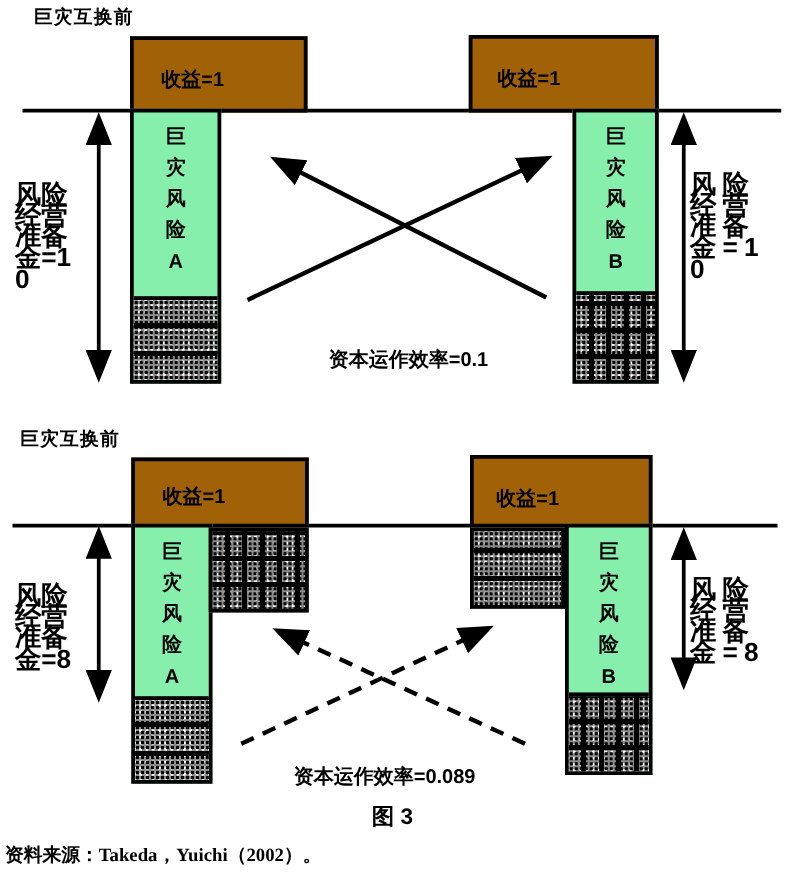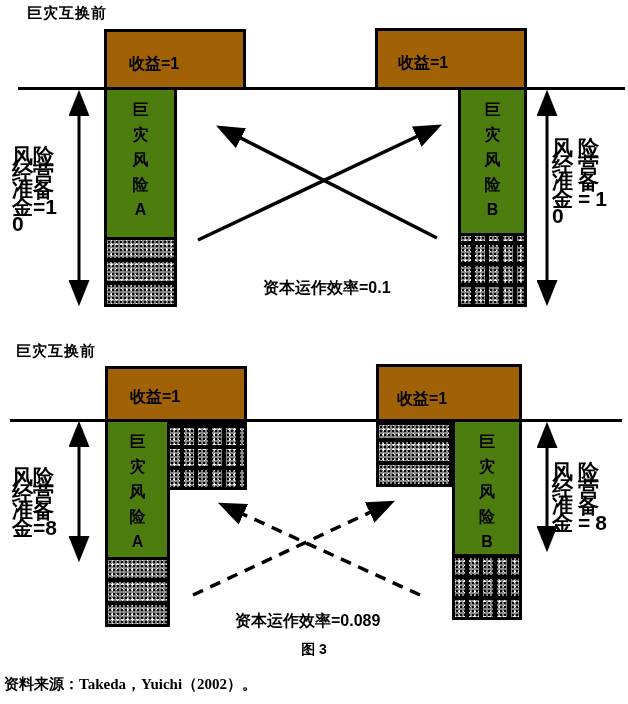--- a/index.html
+++ b/index.html
@@ -5,21 +5,21 @@
   html,body{margin:0;padding:0;background:#fff;}
   #figure{
     position:relative;width:628px;height:704px;background:#fff;
     font-family:"Liberation Sans",sans-serif;color:#000;overflow:hidden;
   }
   .abs{position:absolute;}
   .sec-label{font-size:15px;font-weight:bold;letter-spacing:1px;}
   .gline{position:absolute;height:3px;background:#000;}
   .revbox{position:absolute;border:3px solid #000;background:#a16207;box-sizing:border-box;z-index:2;}
   .revbox span{font-size:16px;font-weight:bold;}
-  .riskcol{position:absolute;border:3px solid #000;background:#4d7c0f;box-sizing:border-box;
+  .riskcol{position:absolute;border:3px solid #000;background:#86efac;box-sizing:border-box;
     display:flex;flex-direction:column;z-index:2;}
   .vtext{width:18px;margin:7px auto 0;font-size:16px;font-weight:bold;line-height:25px;
     word-break:break-all;text-align:center;flex:1;}
   .hatch{box-sizing:border-box;border-top:3px solid #000;}
   .hatch-a{
     background-color:#8a8a8a;
     background-image:
       repeating-linear-gradient(0deg, transparent 0, transparent 19px, #000 19px, #000 23px),
       radial-gradient(circle, #000 1.2px, transparent 1.6px),
       radial-gradient(circle, #fff 1px, transparent 1.4px);
@@ -36,21 +36,21 @@
     background-size:auto,auto,4px 4px,5px 5px;
     background-position:0 0,0 0,0 0,2px 2px;
   }
   .swapblock{position:absolute;border:3px solid #000;box-sizing:border-box;z-index:2;}
   .reserve-label{position:absolute;font-size:21px;font-weight:bold;line-height:17px;
     word-break:break-all;z-index:3;}
   .reserve-right{letter-spacing:5px;}
   .eff-label{position:absolute;font-size:16px;font-weight:bold;z-index:3;white-space:nowrap;margin-top:10px;}
   svg.arrow{position:absolute;z-index:3;overflow:visible;}
   .caption{position:absolute;left:0;width:100%;display:flex;justify-content:center;gap:16px;
-    font-size:14px;font-weight:bold;align-items:center;}
+    font-size:18px;font-weight:bold;align-items:center;}
   .source{position:absolute;font-family:"Liberation Serif",serif;font-size:15px;font-weight:600;
     white-space:nowrap;text-align:center;}
 </style>
 </head>
 <body>
 
 <div id="figure">
 
   <div class="abs sec-label" style="left:27px;top:4px;">巨灾互换前</div>
 

